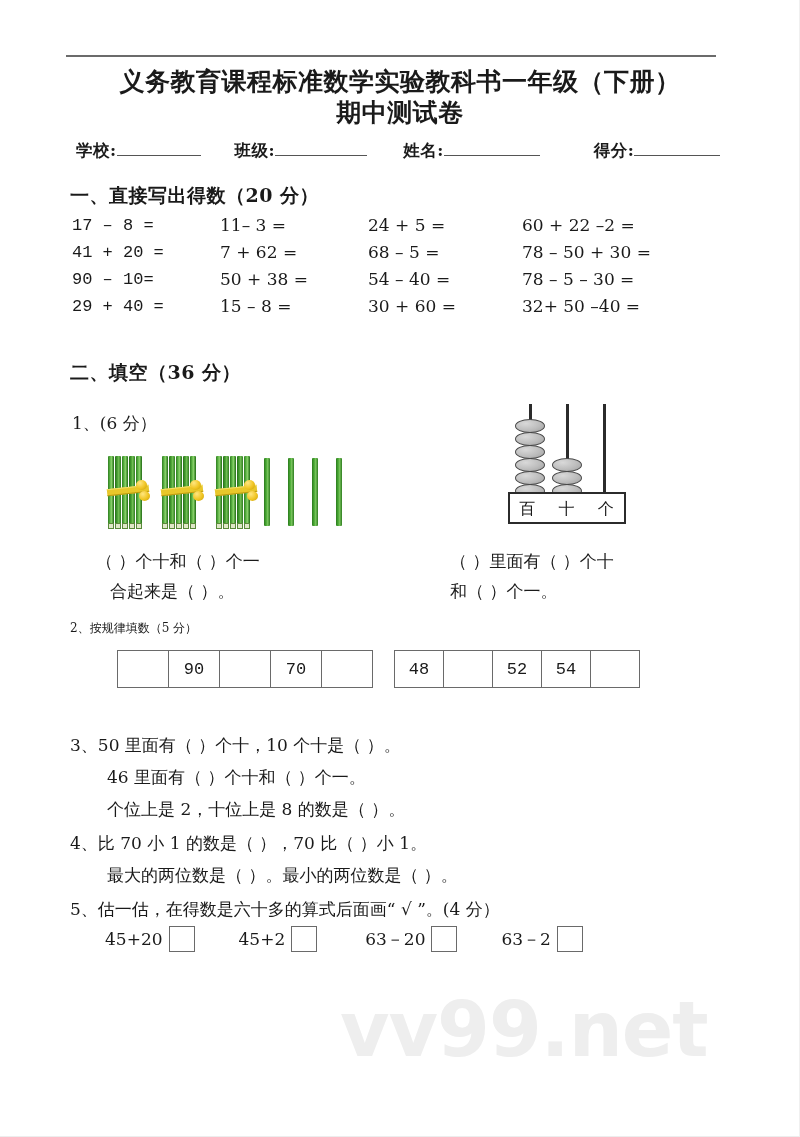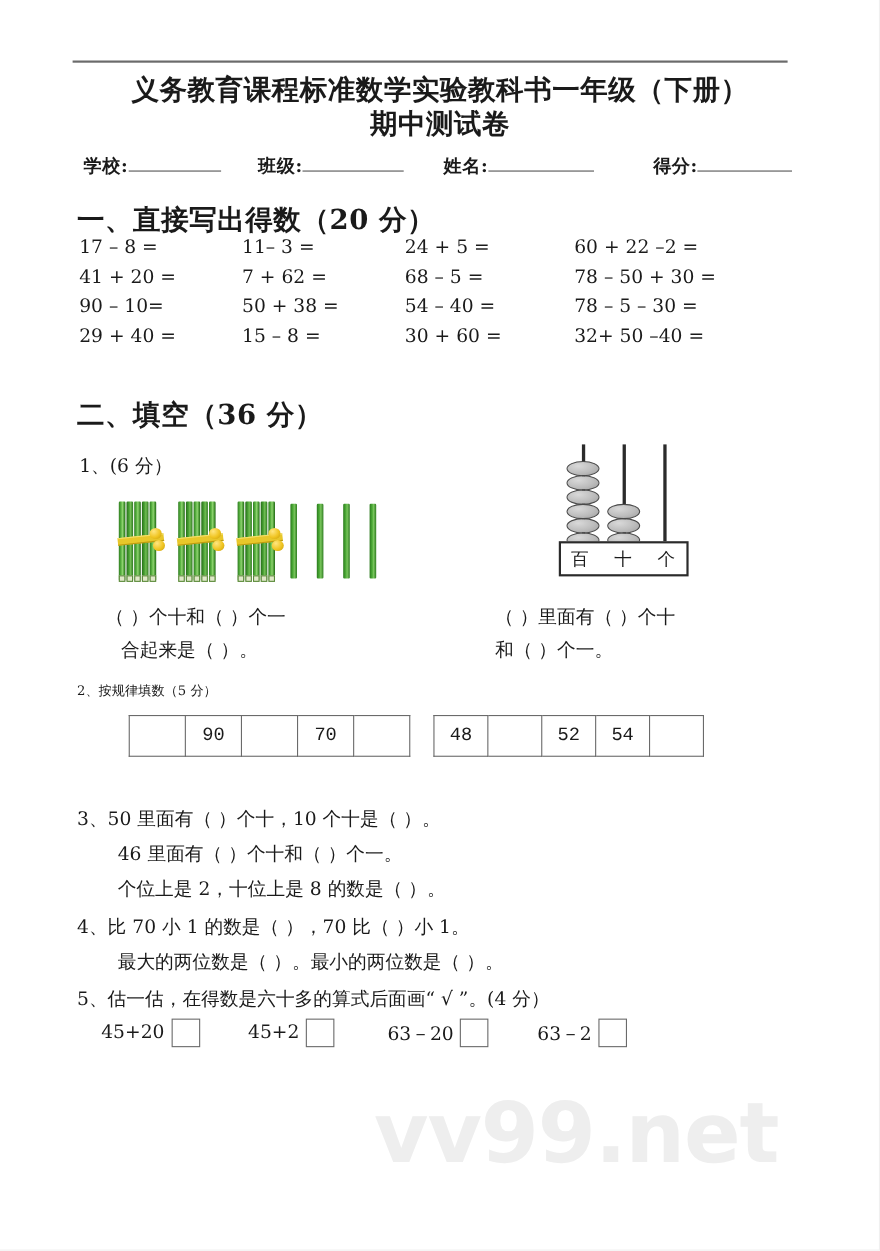--- a/index.html
+++ b/index.html
@@ -85,21 +85,21 @@
   .bl-2 { width: 92px; }
   .bl-3 { width: 96px; }
   .bl-4 { width: 86px; }
   .gap-a { display:inline-block; width: 34px; }
   .gap-b { display:inline-block; width: 36px; }
   .gap-c { display:inline-block; width: 54px; }
 
   
   .sec-head {
     position: absolute;
-    font-size: 25px;
+    font-size: 19px;
     font-weight: bold;
     letter-spacing: 0.5px;
     white-space: nowrap;
   }
   #sec1-head { left: 70px; top: 183px; }
   #sec2-head { left: 70px; top: 360px; }
 
   
   #arith {
     position: absolute;
@@ -111,21 +111,21 @@
     display: block;
     height: 27px;
     white-space: nowrap;
   }
   .arith-cell {
     display: inline-block;
     font-size: 17px;
     vertical-align: top;
     line-height: 27px;
   }
-  .ac0 { width: 148px; }
+  .ac0 { width: 148px; font-family: Liberation Mono, monospace; }
   .ac1 { width: 148px; }
   .ac2 { width: 154px; }
   .ac3 { width: 200px; }
 
   
   #q1-label {
     position: absolute;
     left: 72px;
     top: 412px;
     font-size: 17px;
@@ -289,21 +289,21 @@
   }
   #q3-l1 { left: 70px;  top: 732px; }
   #q3-l2 { left: 107px; top: 764px; }
   #q3-l3 { left: 107px; top: 796px; }
   #q4-l1 { left: 70px;  top: 830px; }
   #q4-l2 { left: 107px; top: 862px; }
   #q5-l1 { left: 70px;  top: 896px; }
 
   #q5-items {
     position: absolute;
-    left: 92px;
+    left: 105px;
     top: 926px;
     width: 600px;
     white-space: nowrap;
   }
   .q5-item {
     display: inline-block;
     font-size: 17px;
     vertical-align: middle;
   }
   .q5-item .expr { display: inline-block; vertical-align: middle; }

